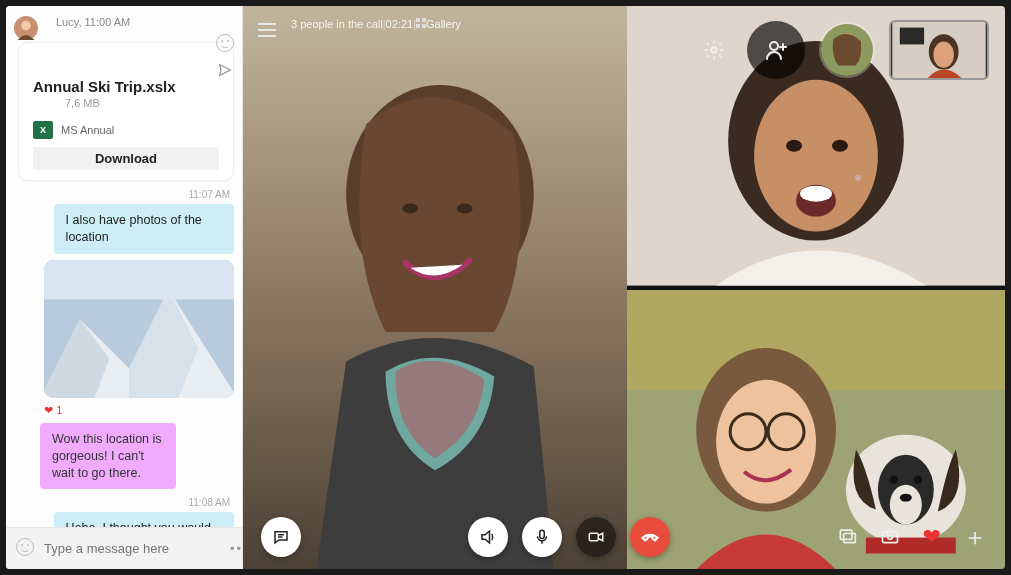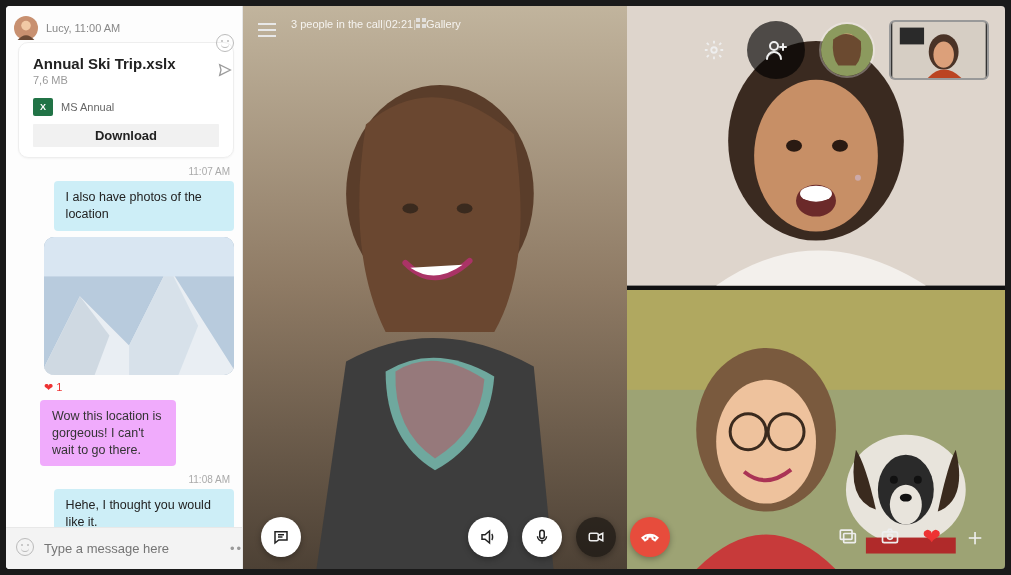--- a/index.html
+++ b/index.html
@@ -23,31 +23,31 @@
   
   .chat {
     width: 237px;
     flex-shrink: 0;
     background: #fdfdfd;
     display: flex; flex-direction: column;
     border-right: 1px solid #e6e6e6;
     position: relative;
   }
   .chat-scroll { flex: 1; overflow-y: auto; padding: 6px 8px 4px 8px; }
-  .sender-line { display:flex; align-items:center; gap:8px; font-size:11px; color:#888; margin:4px 0 2px 0; }
+  .sender-line { display:flex; gap:18px; font-size:11px; color:#888; margin:4px 0 2px 0; }
   .avatar { width:22px; height:22px; border-radius:50%; flex-shrink:0; }
   .avatar.lg { width:24px; height:24px; }
 
   .file-card {
     background:#fff; border:1px solid #eee; border-radius:10px;
     padding:12px 14px 10px 14px; margin-left:4px;
     box-shadow:0 1px 2px rgba(0,0,0,0.04);
   }
-  .file-title { font-weight:700; font-size:15px; color:#222; }
-  .file-size { font-size:11px; color:#999; margin-top:2px; }
+  .file-title { font-weight:700; font-size:15px; color:#222;margin-top:23px; }
+  .file-size { font-size:11px; color:#999; margin-top:2px;margin-left:32px; }
   .file-row { display:flex; align-items:center; gap:8px; margin-top:12px; font-size:11px; color:#666;}
   .file-icon {
     width:20px; height:18px; background:#217346; border-radius:2px;
     display:flex; align-items:center; justify-content:center;
     color:#fff; font-size:9px; font-weight:700;
   }
   .download-btn {
     width:100%; margin-top:8px; padding:4px 0;
     background:#f1f1f1; border:none; border-radius:1px;
     font-weight:600; font-size:13px; color:#222; cursor:pointer;

